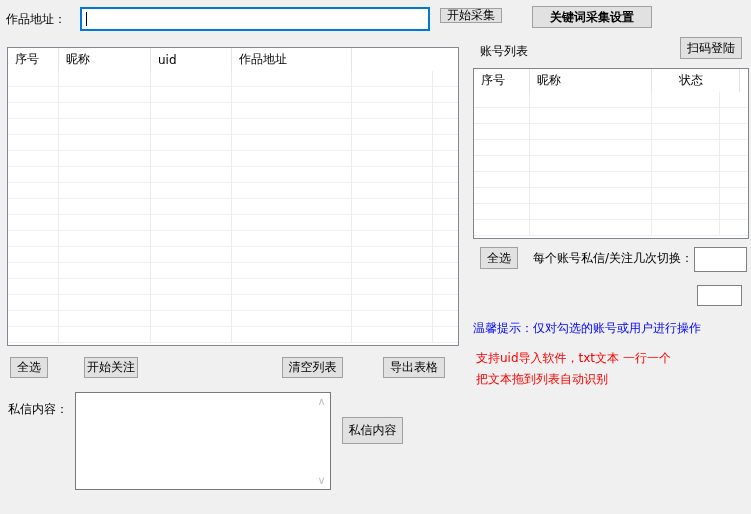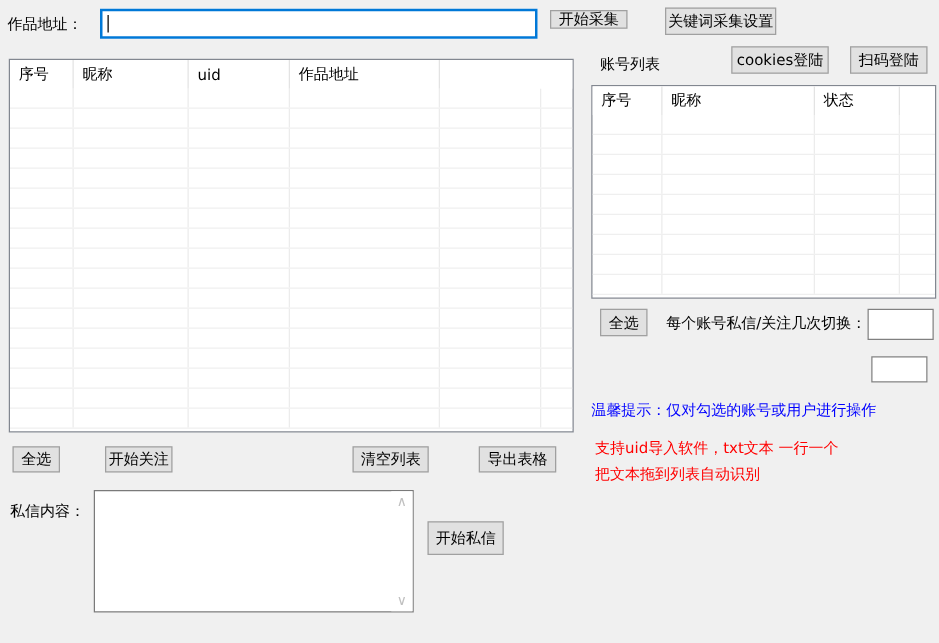--- a/index.html
+++ b/index.html
@@ -63,21 +63,21 @@
 </head>
 <body>
 
 <div class="app">
 
   <span class="lbl" style="left:6px; top:13px;font-family:Liberation Mono, monospace;">作品地址：</span>
   <div class="url-input">
     <div class="caret"></div>
   </div>
   <button class="btn" style="left:440px; top:8px; width:62px; height:15px;">开始采集</button>
-  <button class="btn" style="left:532px; top:6px; width:89px; height:22px;">关键词采集设置</button>
+  <button class="btn" style="left:532px; top:6px; width:120px; height:22px;font-weight:bold;">关键词采集设置</button>
 
   <div class="listview" style="left:7px; top:47px; width:452px; height:299px;">
       <div class="lv-header">
         <div class="lv-hcell" style="width: 51px;">序号</div>
         <div class="lv-hcell" style="width: 92px;">昵称</div>
         <div class="lv-hcell" style="width: 81px;">uid</div>
         <div class="lv-hcell" style="width: 120px;">作品地址</div>
         <div class="lv-hcell last"></div>
       </div>
       <div class="lv-body">
@@ -214,28 +214,27 @@
           <div class="lv-cell" style="width: 92px;"></div>
           <div class="lv-cell" style="width: 81px;"></div>
           <div class="lv-cell" style="width: 120px;"></div>
           <div class="lv-cell" style="width: 81px;"></div>
           <div class="lv-cell last"></div>
         </div>
       </div>
     </div>
 
   <span class="lbl" style="left:480px; top:44px;">账号列表</span>
-  <button class="btn" style="left:585px; top:37px; width:78px; height:22px;">cookies登陆</button>
   <button class="btn" style="left:680px; top:37px; width:62px; height:22px;">扫码登陆</button>
 
   <div class="listview" style="left:473px; top:68px; width:276px; height:171px;">
       <div class="lv-header">
         <div class="lv-hcell" style="width: 56px;">序号</div>
         <div class="lv-hcell" style="width: 122px;">昵称</div>
-        <div class="lv-hcell" style="width: 68px;">状态</div>
+        <div class="lv-hcell" style="width: 68px; margin-left: 20px;">状态</div>
         <div class="lv-hcell last"></div>
       </div>
       <div class="lv-body">
         <div class="lv-row">
           <div class="lv-cell" style="width: 56px;"></div>
           <div class="lv-cell" style="width: 122px;"></div>
           <div class="lv-cell" style="width: 68px;"></div>
           <div class="lv-cell last"></div>
         </div>
         <div class="lv-row">
@@ -304,15 +303,15 @@
   <button class="btn" style="left:282px; top:357px; width:61px; height:21px;">清空列表</button>
   <button class="btn" style="left:383px; top:357px; width:62px; height:21px;">导出表格</button>
 
   <span class="lbl" style="left:8px; top:402px;">私信内容：</span>
   <div class="dm-box">
     <div class="dm-scrollbar">
       <span class="scroll-arrow">∧</span>
       <span class="scroll-arrow">∨</span>
     </div>
   </div>
-  <button class="btn" style="left:342px; top:417px; width:61px; height:27px;">开始私信</button>
+  <button class="btn" style="left:342px; top:417px; width:61px; height:27px;">私信内容</button>
 
 </div>
 
 </body></html>

